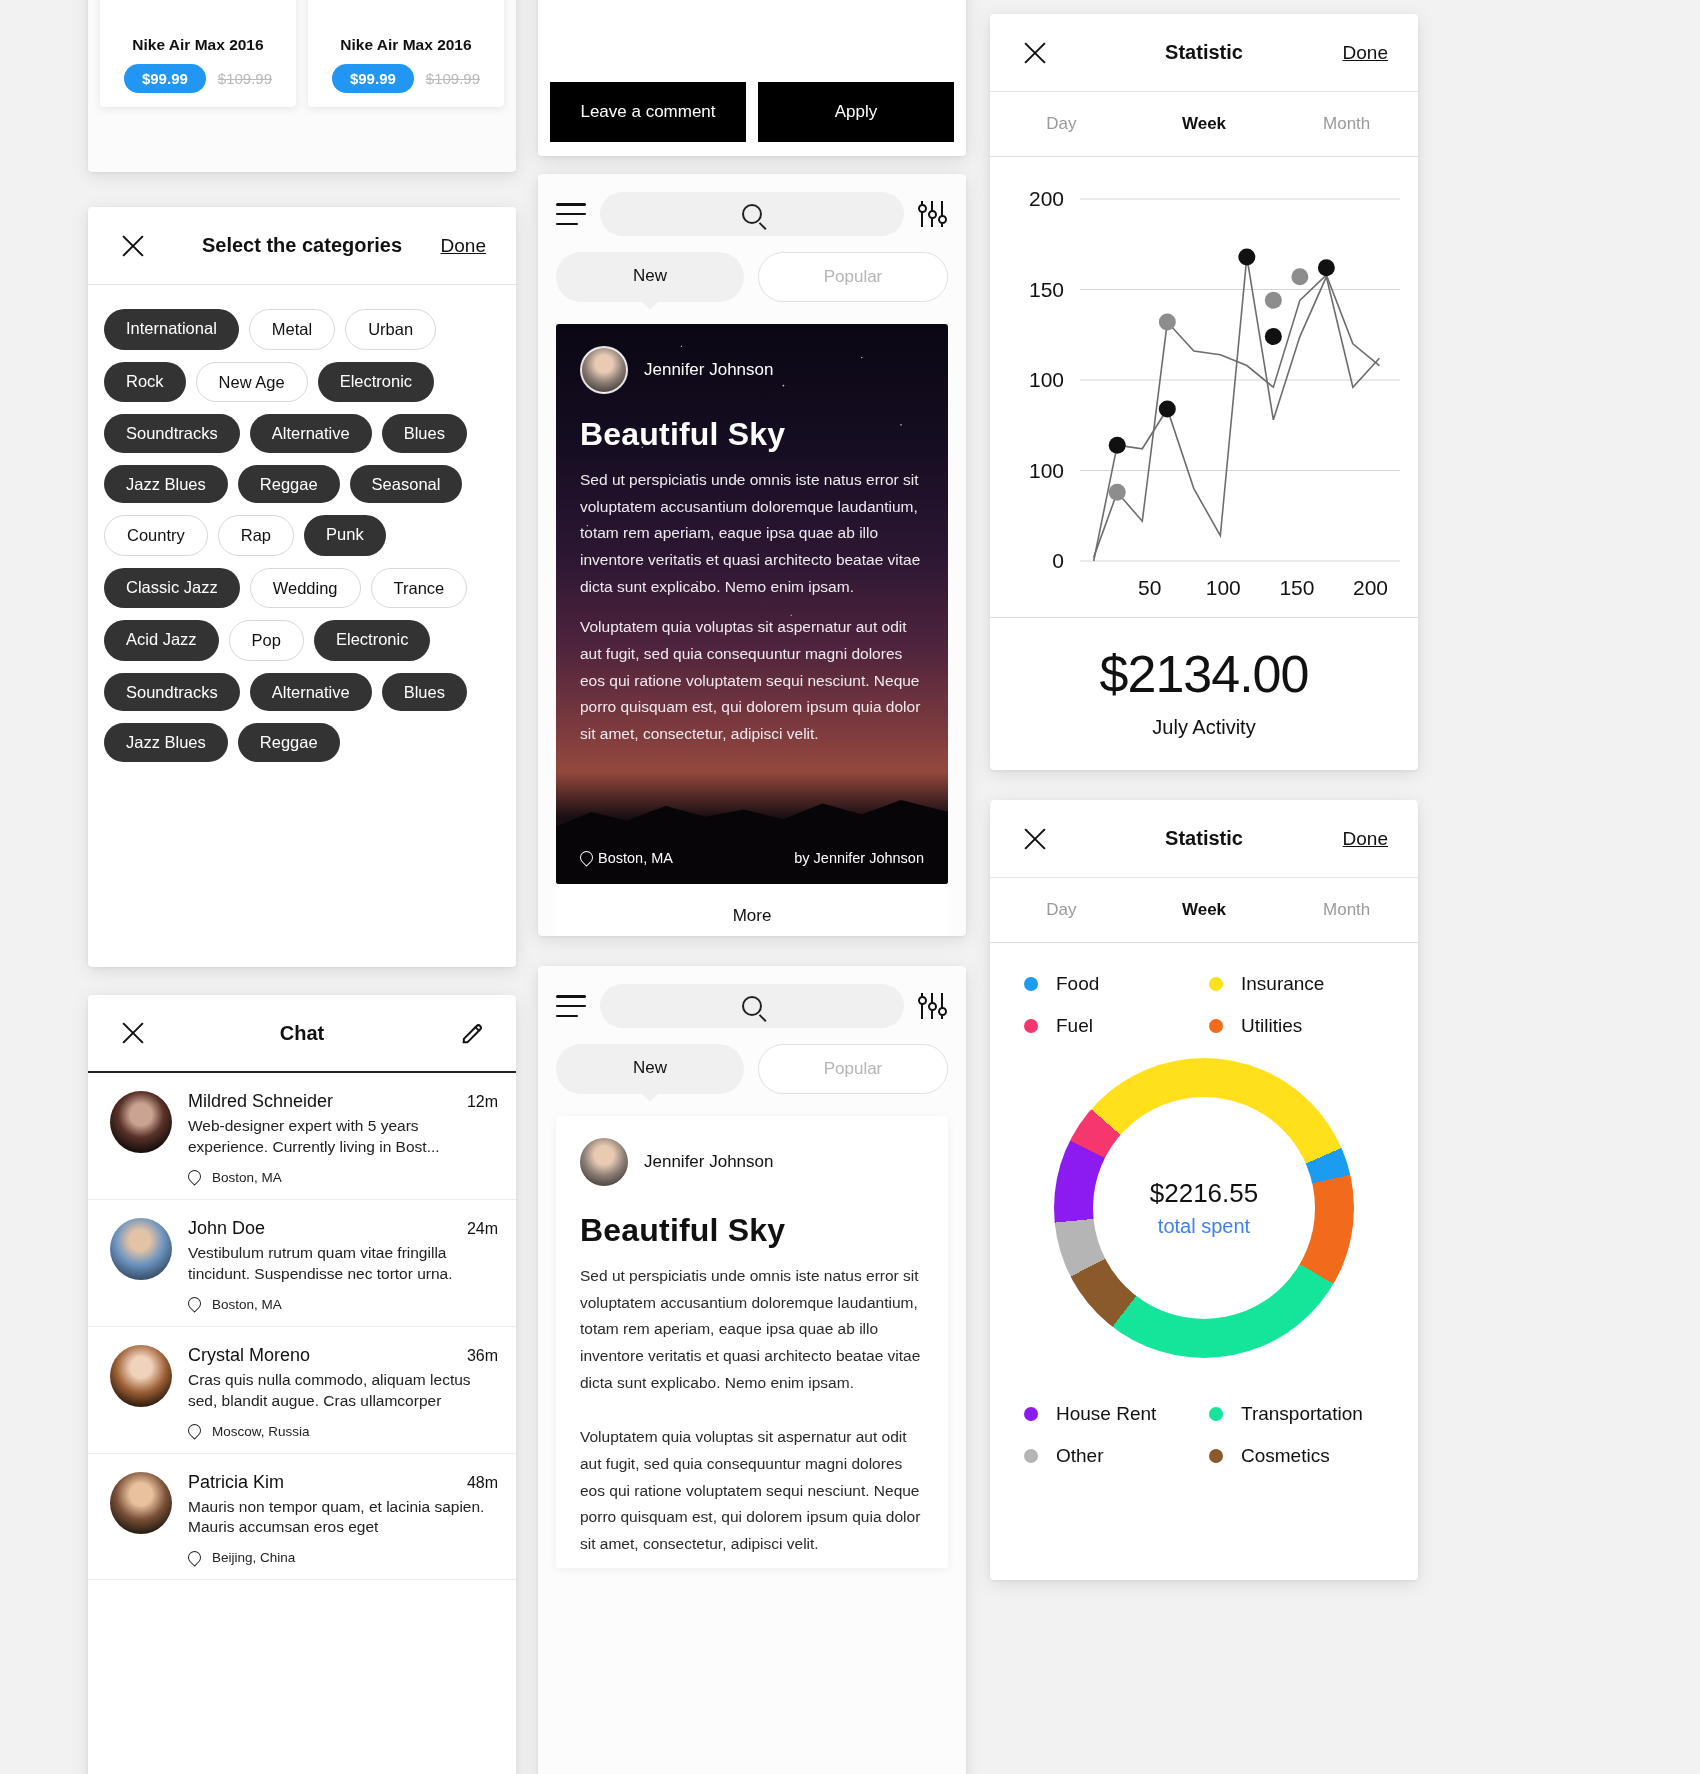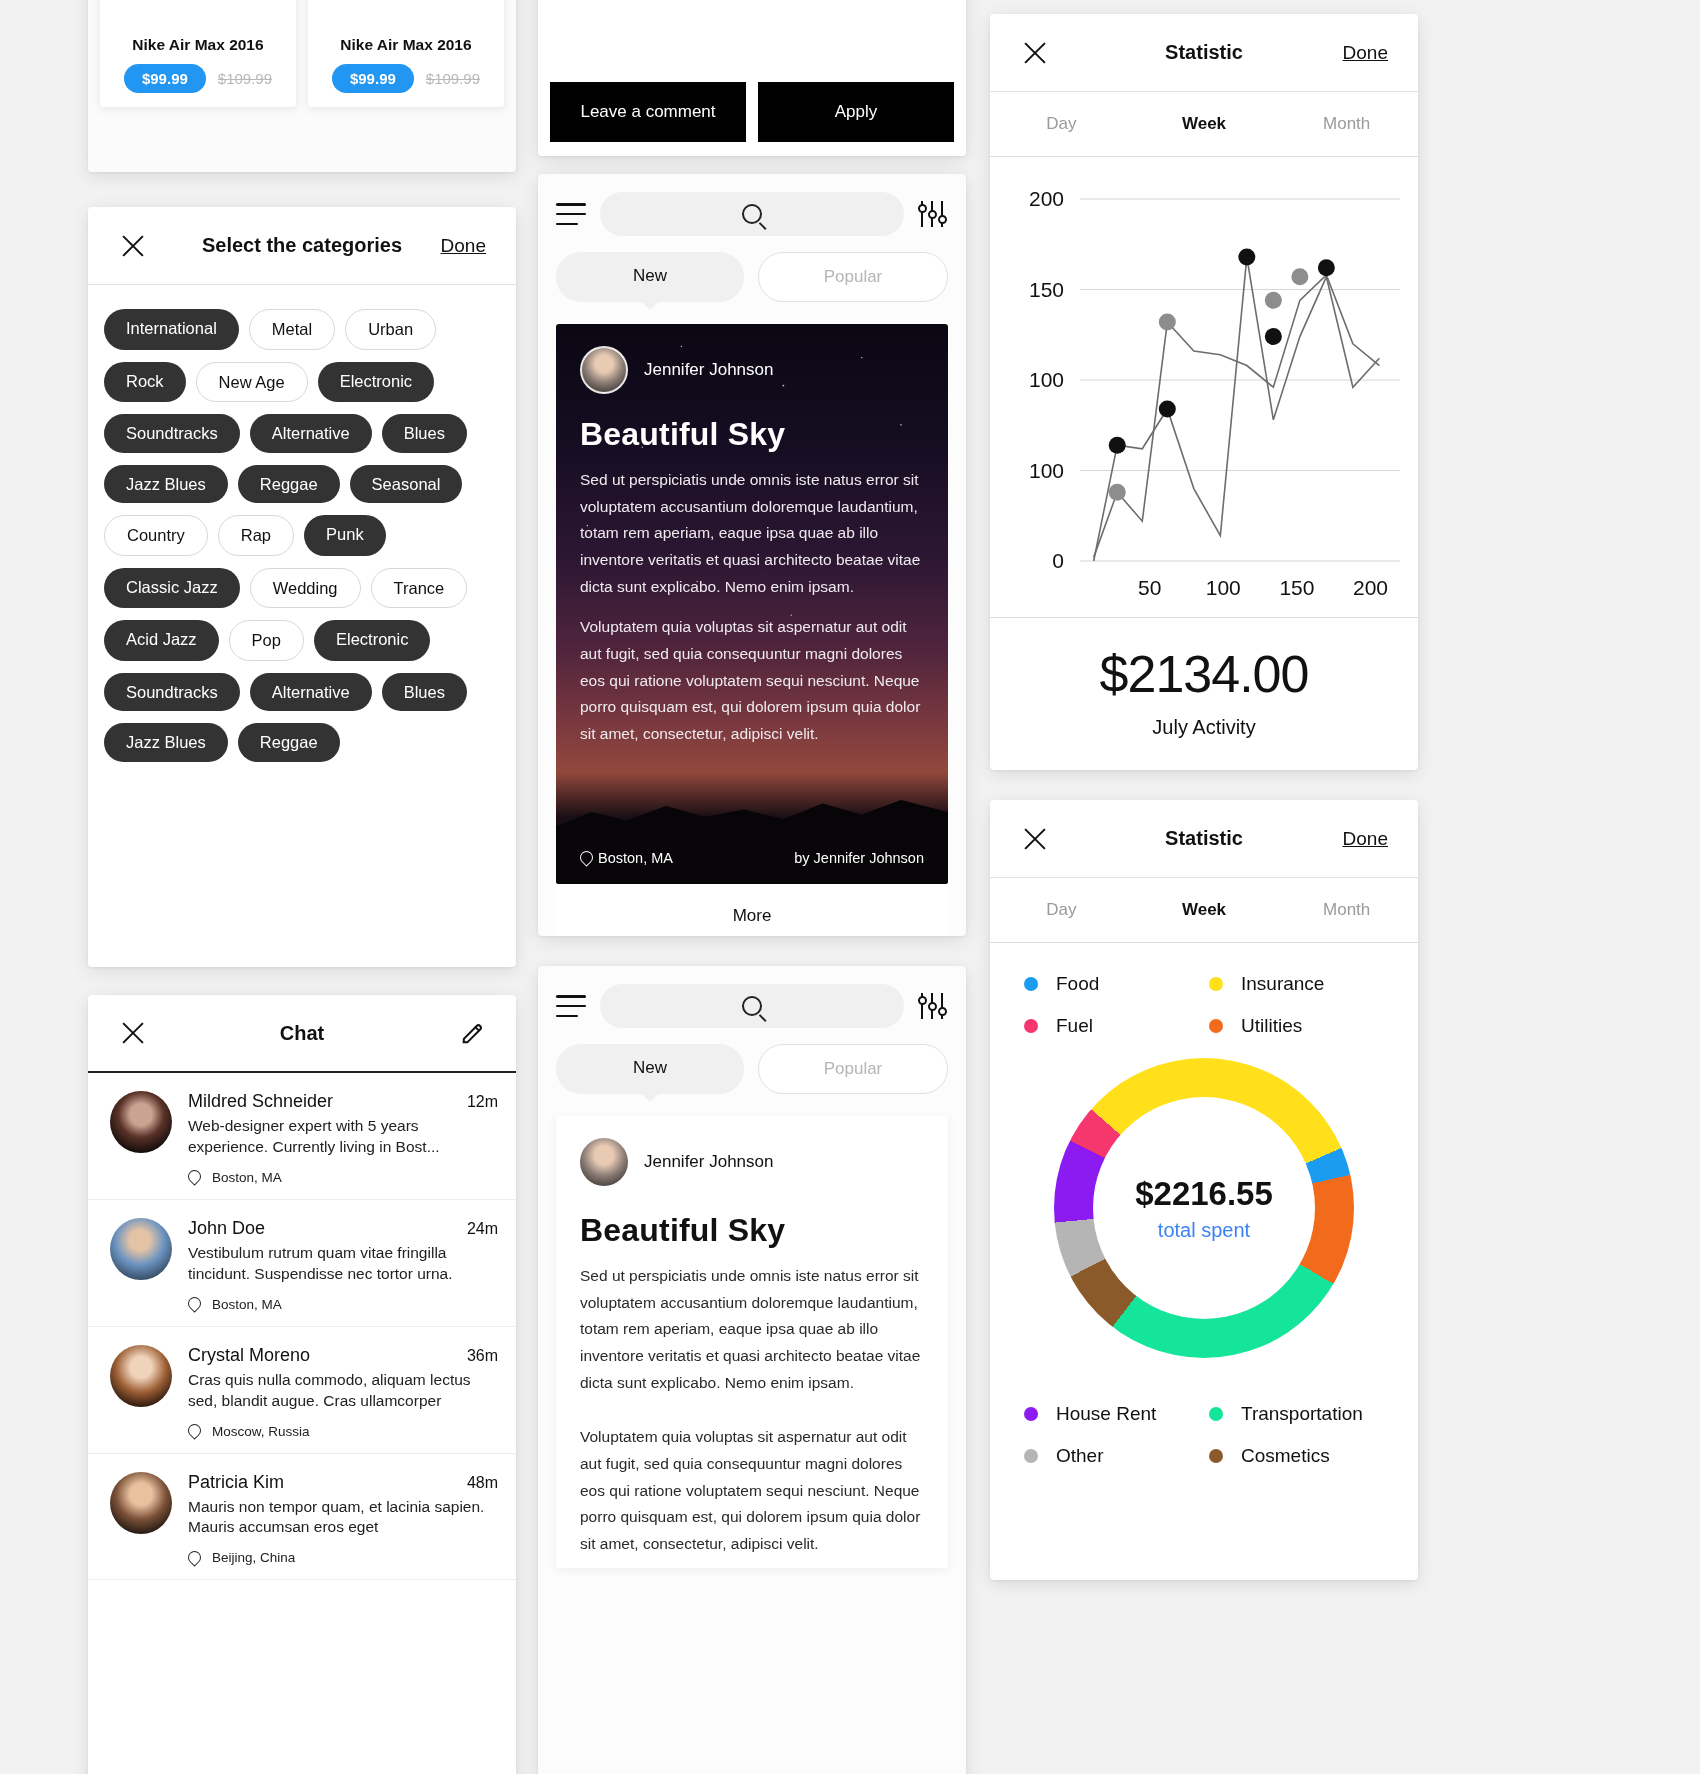--- a/index.html
+++ b/index.html
@@ -207,21 +207,21 @@
   .legend-grid { display:grid; grid-template-columns: 1fr 1fr; gap: 20px 10px; padding: 30px 34px 6px; }
   .leg { display:flex; align-items:center; gap: 18px; font-size: 19px; color:#111; }
   .dot { width: 14px; height:14px; border-radius:50%; flex:none; }
   .donut-wrap { position:relative; height: 330px; display:flex; align-items:center; justify-content:center; }
   .donut { position:relative; width: 300px; height: 300px; border-radius:50%; }
   .donut .hole {
     position:absolute; left:50%; top:50%; transform:translate(-50%,-50%);
     width: 222px; height:222px; background:#fff; border-radius:50%;
     display:flex; flex-direction:column; align-items:center; justify-content:center;
   }
-  .donut-amt { font-size: 33px; color:#111;font-weight:bold; }
+  .donut-amt { font-size: 26px; color:#111; }
   .donut-cap { font-size: 20px; color:#3b82f6; margin-top: 6px; }
 </style>
 </head>
 <body>
 
 <div class="stage">
 
   <div class="card" id="products">
     <div class="prod-row">
       <div class="prod">

